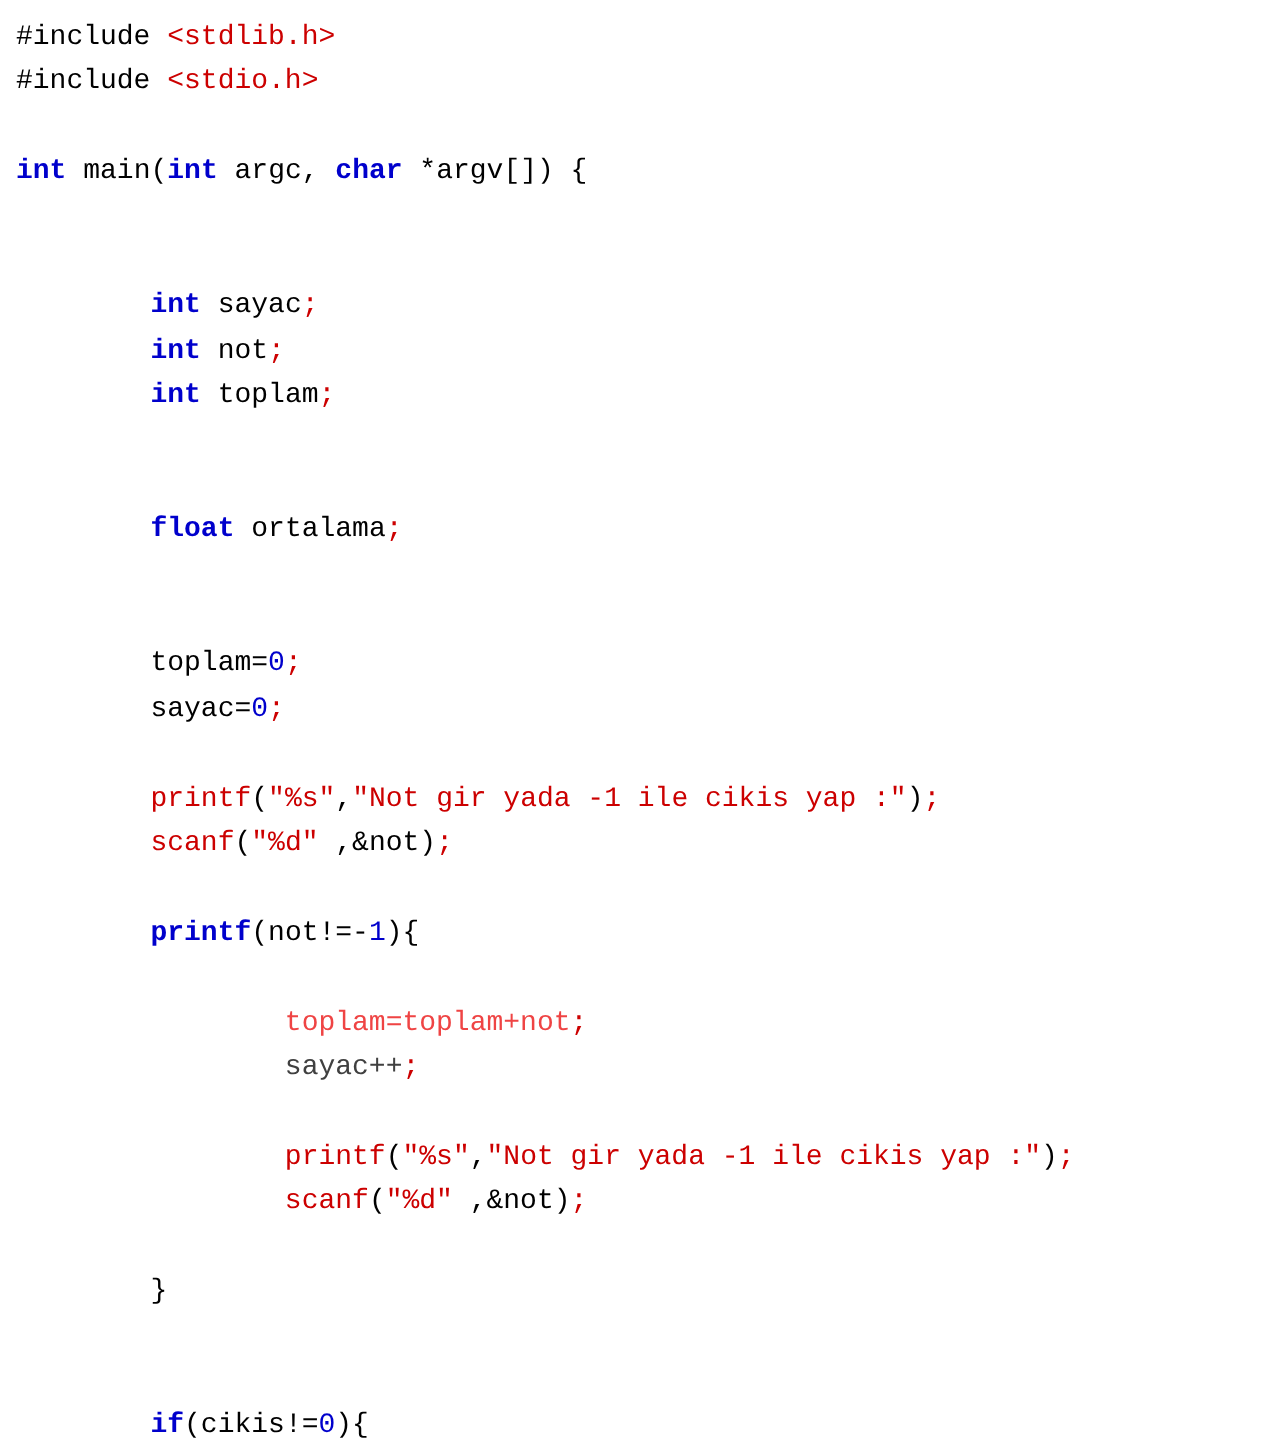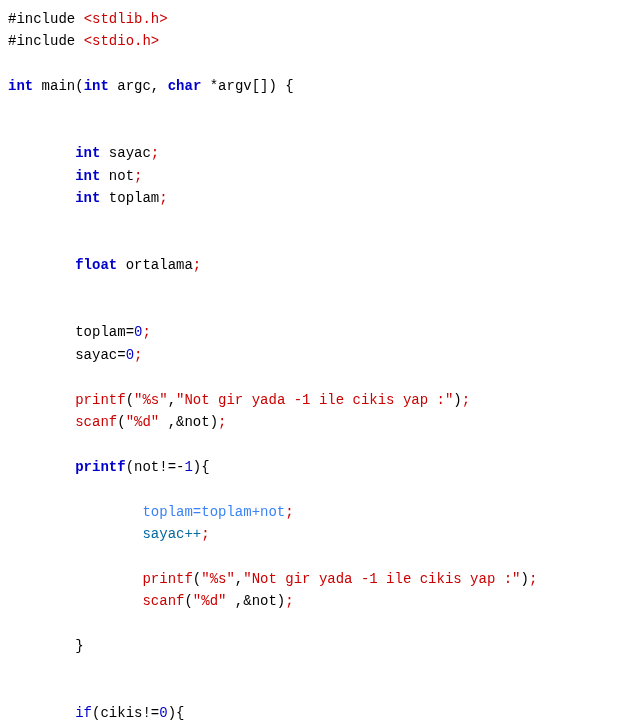--- a/index.html
+++ b/index.html
@@ -29,17 +29,17 @@
 <div class="code-container" id="code-area"><span class="line"><span style="color: rgb(0, 0, 0);">#include </span><span style="color: rgb(204, 0, 0);">&lt;stdlib.h&gt;</span></span><span class="line"><span style="color: rgb(0, 0, 0);">#include </span><span style="color: rgb(204, 0, 0);">&lt;stdio.h&gt;</span></span><span class="line">
 </span><span class="line"><span style="color: rgb(0, 0, 204); font-weight: bold;">int</span><span style="color: rgb(0, 0, 0);"> main(</span><span style="color: rgb(0, 0, 204); font-weight: bold;">int</span><span style="color: rgb(0, 0, 0);"> argc, </span><span style="color: rgb(0, 0, 204); font-weight: bold;">char</span><span style="color: rgb(0, 0, 0);"> *argv[]) {</span></span><span class="line">
 </span><span class="line">
 </span><span class="line"><span style="color: rgb(0, 0, 0);">        </span><span style="color: rgb(0, 0, 204); font-weight: bold;">int</span><span style="color: rgb(0, 0, 0);"> sayac</span><span style="color: rgb(204, 0, 0);">;</span></span><span class="line"><span style="color: rgb(0, 0, 0);">        </span><span style="color: rgb(0, 0, 204); font-weight: bold;">int</span><span style="color: rgb(0, 0, 0);"> not</span><span style="color: rgb(204, 0, 0);">;</span></span><span class="line"><span style="color: rgb(0, 0, 0);">        </span><span style="color: rgb(0, 0, 204); font-weight: bold;">int</span><span style="color: rgb(0, 0, 0);"> toplam</span><span style="color: rgb(204, 0, 0);">;</span></span><span class="line">
 </span><span class="line">
 </span><span class="line"><span style="color: rgb(0, 0, 0);">        </span><span style="color: rgb(0, 0, 204); font-weight: bold;">float</span><span style="color: rgb(0, 0, 0);"> ortalama</span><span style="color: rgb(204, 0, 0);">;</span></span><span class="line">
 </span><span class="line">
 </span><span class="line"><span style="color: rgb(0, 0, 0);">        </span><span style="color: rgb(0, 0, 0);">toplam=</span><span style="color: rgb(0, 0, 204);">0</span><span style="color: rgb(204, 0, 0);">;</span></span><span class="line"><span style="color: rgb(0, 0, 0);">        </span><span style="color: rgb(0, 0, 0);">sayac=</span><span style="color: rgb(0, 0, 204);">0</span><span style="color: rgb(204, 0, 0);">;</span></span><span class="line">
 </span><span class="line"><span style="color: rgb(0, 0, 0);">        </span><span style="color: rgb(204, 0, 0);">printf</span><span style="color: rgb(0, 0, 0);">(</span><span style="color: rgb(204, 0, 0);">"%s"</span><span style="color: rgb(0, 0, 0);">,</span><span style="color: rgb(204, 0, 0);">"Not gir yada -1 ile cikis yap :"</span><span style="color: rgb(0, 0, 0);">)</span><span style="color: rgb(204, 0, 0);">;</span></span><span class="line"><span style="color: rgb(0, 0, 0);">        </span><span style="color: rgb(204, 0, 0);">scanf</span><span style="color: rgb(0, 0, 0);">(</span><span style="color: rgb(204, 0, 0);">"%d"</span><span style="color: rgb(0, 0, 0);"> ,&amp;not)</span><span style="color: rgb(204, 0, 0);">;</span></span><span class="line">
 </span><span class="line"><span style="color: rgb(0, 0, 0);">        </span><span style="color: rgb(0, 0, 204); font-weight: bold;">printf</span><span style="color: rgb(0, 0, 0);">(not!=-</span><span style="color: rgb(0, 0, 204);">1</span><span style="color: rgb(0, 0, 0);">){</span></span><span class="line">
-</span><span class="line"><span style="color: rgb(0, 0, 0);">                </span><span style="color: #3b82f6;">toplam=toplam+not</span><span style="color: rgb(204, 0, 0);">;</span></span><span class="line"><span style="color: rgb(0, 0, 0);">                </span><span style="color: #0369a1;">sayac++</span><span style="color: rgb(204, 0, 0);">;</span></span><span class="line">
+</span><span class="line"><span style="color: rgb(0, 0, 0);">                </span><span style="color: #ef4444;">toplam=toplam+not</span><span style="color: rgb(204, 0, 0);">;</span></span><span class="line"><span style="color: rgb(0, 0, 0);">                </span><span style="color: #404040;">sayac++</span><span style="color: rgb(204, 0, 0);">;</span></span><span class="line">
 </span><span class="line"><span style="color: rgb(0, 0, 0);">                </span><span style="color: rgb(204, 0, 0);">printf</span><span style="color: rgb(0, 0, 0);">(</span><span style="color: rgb(204, 0, 0);">"%s"</span><span style="color: rgb(0, 0, 0);">,</span><span style="color: rgb(204, 0, 0);">"Not gir yada -1 ile cikis yap :"</span><span style="color: rgb(0, 0, 0);">)</span><span style="color: rgb(204, 0, 0);">;</span></span><span class="line"><span style="color: rgb(0, 0, 0);">                </span><span style="color: rgb(204, 0, 0);">scanf</span><span style="color: rgb(0, 0, 0);">(</span><span style="color: rgb(204, 0, 0);">"%d"</span><span style="color: rgb(0, 0, 0);"> ,&amp;not)</span><span style="color: rgb(204, 0, 0);">;</span></span><span class="line">
 </span><span class="line"><span style="color: rgb(0, 0, 0);">        </span><span style="color: rgb(0, 0, 0);">}</span></span><span class="line">
 </span><span class="line">
-</span><span class="line"><span style="color: rgb(0, 0, 0);">        </span><span style="color: rgb(0, 0, 204); font-weight: normal;">if</span><span style="color: rgb(0, 0, 0);">(cikis!=</span><span style="color: rgb(0, 0, 204);">0</span><span style="color: rgb(0, 0, 0);">){</span></span></div>
+</span><span class="line"><span style="color: rgb(0, 0, 0);">        </span><span style="color: rgb(0, 0, 204); font-weight: bold;">if</span><span style="color: rgb(0, 0, 0);">(cikis!=</span><span style="color: rgb(0, 0, 204);">0</span><span style="color: rgb(0, 0, 0);">){</span></span></div>
 
 </body></html>

